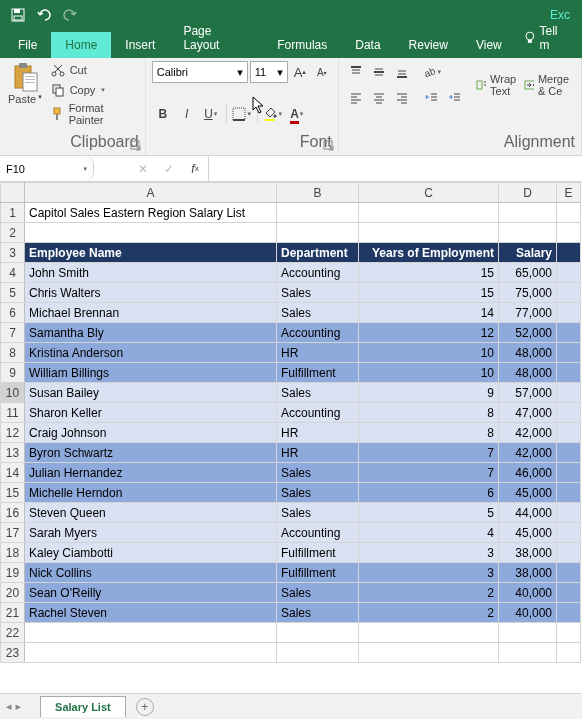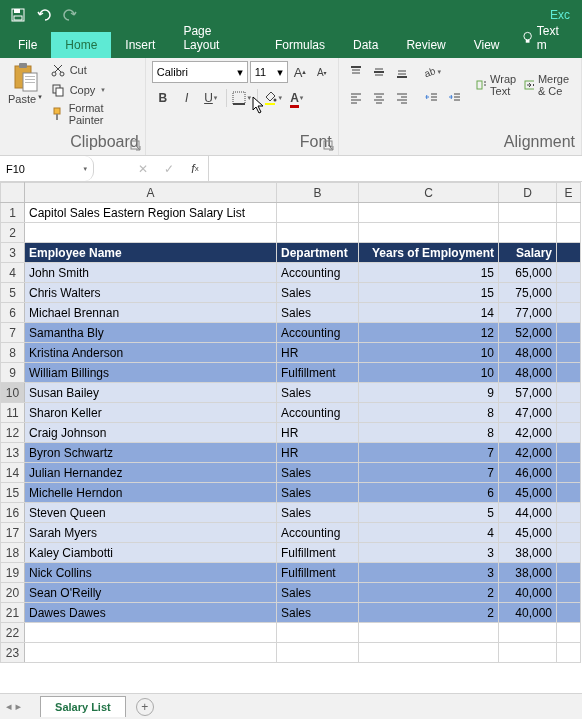--- a/index.html
+++ b/index.html
@@ -27,21 +27,21 @@
 
 .clipboard-body { display: flex; gap: 4px; }
 .paste-btn { display: flex; flex-direction: column; align-items: center; width: 40px; cursor: pointer; }
 .paste-btn .icon { width: 32px; height: 32px; }
 .paste-btn .lbl { font-size: 11px; color: #444; display: flex; align-items: flex-start; gap: 2px; }
 .clip-actions { display: flex; flex-direction: column; gap: 2px; }
 .clip-actions .itm { display: flex; align-items: center; gap: 4px; font-size: 11px; color: #444; cursor: pointer; padding: 1px 2px; }
 .clip-actions .itm .ico { width: 16px; height: 16px; display: flex; align-items: center; justify-content: center; }
 
 
-.font-body { display: flex; flex-direction: column; gap: 4px; }
+.font-body { display: flex; flex-direction: column; gap: 20px; }
 .font-row { display: flex; gap: 2px; align-items: center; }
 .font-name { width: 96px; height: 22px; border: 1px solid #ababab; background: #fff; font-size: 11px; padding: 0 4px; display: flex; align-items: center; justify-content: space-between; cursor: pointer; }
 .font-size { width: 38px; height: 22px; border: 1px solid #ababab; background: #fff; font-size: 11px; padding: 0 4px; display: flex; align-items: center; justify-content: space-between; cursor: pointer; }
 .small-btn { width: 20px; height: 22px; display: flex; align-items: center; justify-content: center; cursor: pointer; font-size: 11px; color: #444; }
 .font-row2 .btn { width: 22px; height: 22px; display: flex; align-items: center; justify-content: center; cursor: pointer; font-size: 12px; color: #444; }
 .font-row2 .sep { width: 1px; height: 18px; background: #d4d4d4; margin: 0 2px; }
 .dd { display: flex; align-items: center; }
 .dd .caret { font-size: 7px; color: #666; margin-left: 1px; }
 
 
@@ -121,21 +121,21 @@
   <div class="tab">Page Layout</div>
   <div class="tab">Formulas</div>
   <div class="tab">Data</div>
   <div class="tab">Review</div>
   <div class="tab">View</div>
   <div class="tell">
     <svg width="12" height="14" viewBox="0 0 12 14">
         <circle cx="6" cy="5" r="4" fill="none" stroke="#fff"></circle>
         <rect x="4" y="9" width="4" height="3" fill="#fff"></rect>
       </svg>
-    <span>Text m</span>
+    <span>Tell m</span>
   </div>
 </div>
 
 <div class="ribbon">
 
   <div class="ribbon-group" style="width:156px">
     <div class="clipboard-body">
       <div class="paste-btn">
         <svg class="icon" viewBox="0 0 32 32">
             <rect x="6" y="5" width="16" height="22" fill="#d9a441" stroke="#b07d2a"></rect>
@@ -536,21 +536,21 @@
         <tr class="band-dark">
           <th class="rowhdr">20</th>
           <td class="cell">Sean O'Reilly</td>
           <td class="cell">Sales</td>
           <td class="cell num">2</td>
           <td class="cell num">40,000</td>
           <td class="cell"></td>
         </tr>
         <tr class="band-dark">
           <th class="rowhdr">21</th>
-          <td class="cell">Dawes Dawes</td>
+          <td class="cell">Rachel Steven</td>
           <td class="cell">Sales</td>
           <td class="cell num">2</td>
           <td class="cell num">40,000</td>
           <td class="cell"></td>
         </tr>
         <tr>
           <th class="rowhdr">22</th>
           <td class="cell"></td>
           <td class="cell"></td>
           <td class="cell num"></td>

